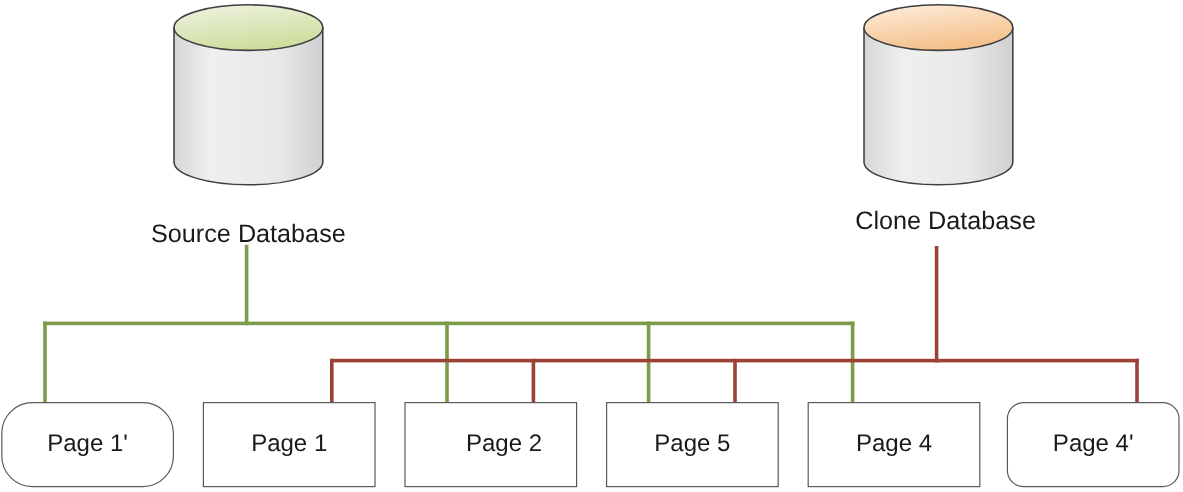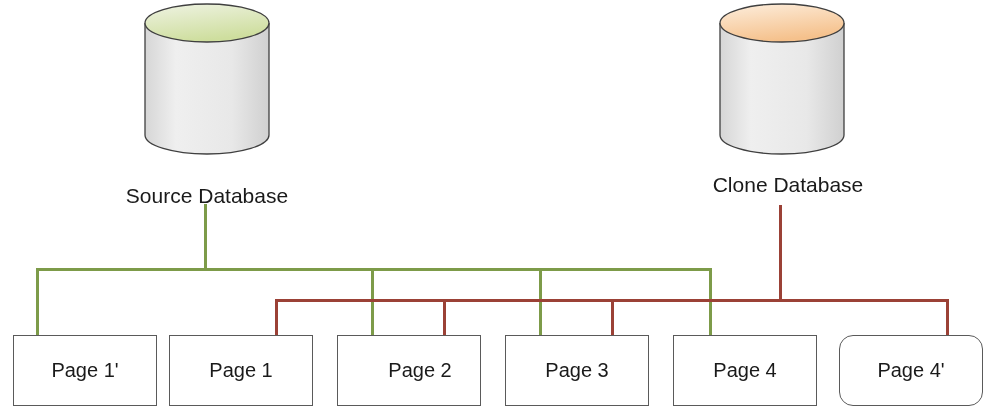--- a/index.html
+++ b/index.html
@@ -81,20 +81,20 @@
   <div class="line green" style="left:539px;top:268px;width:3px;height:68px;"></div>
   <div class="line green" style="left:709px;top:268px;width:3px;height:68px;"></div>
 
   <div class="line red" style="left:779px;top:205px;width:3px;height:97px;"></div>
   <div class="line red" style="left:275px;top:299px;width:674px;height:3px;"></div>
   <div class="line red" style="left:275px;top:299px;width:3px;height:37px;"></div>
   <div class="line red" style="left:443px;top:299px;width:3px;height:37px;"></div>
   <div class="line red" style="left:611px;top:299px;width:3px;height:37px;"></div>
   <div class="line red" style="left:946px;top:299px;width:3px;height:37px;"></div>
 
-  <div class="page-box" style="left:13px;">Page 1'</div>
+  <div class="page-box" style="left:1px;border-radius:26px;">Page 1'</div>
   <div class="page-box" style="left:169px;">Page 1</div>
   <div class="page-box" style="left:337px;padding-left:22px;">Page 2</div>
-  <div class="page-box" style="left:505px;">Page 3</div>
+  <div class="page-box" style="left:505px;">Page 5</div>
   <div class="page-box" style="left:673px;">Page 4</div>
   <div class="page-box" style="left:839px;border-radius:14px;">Page 4'</div>
 
 </div>
 
 </body></html>

